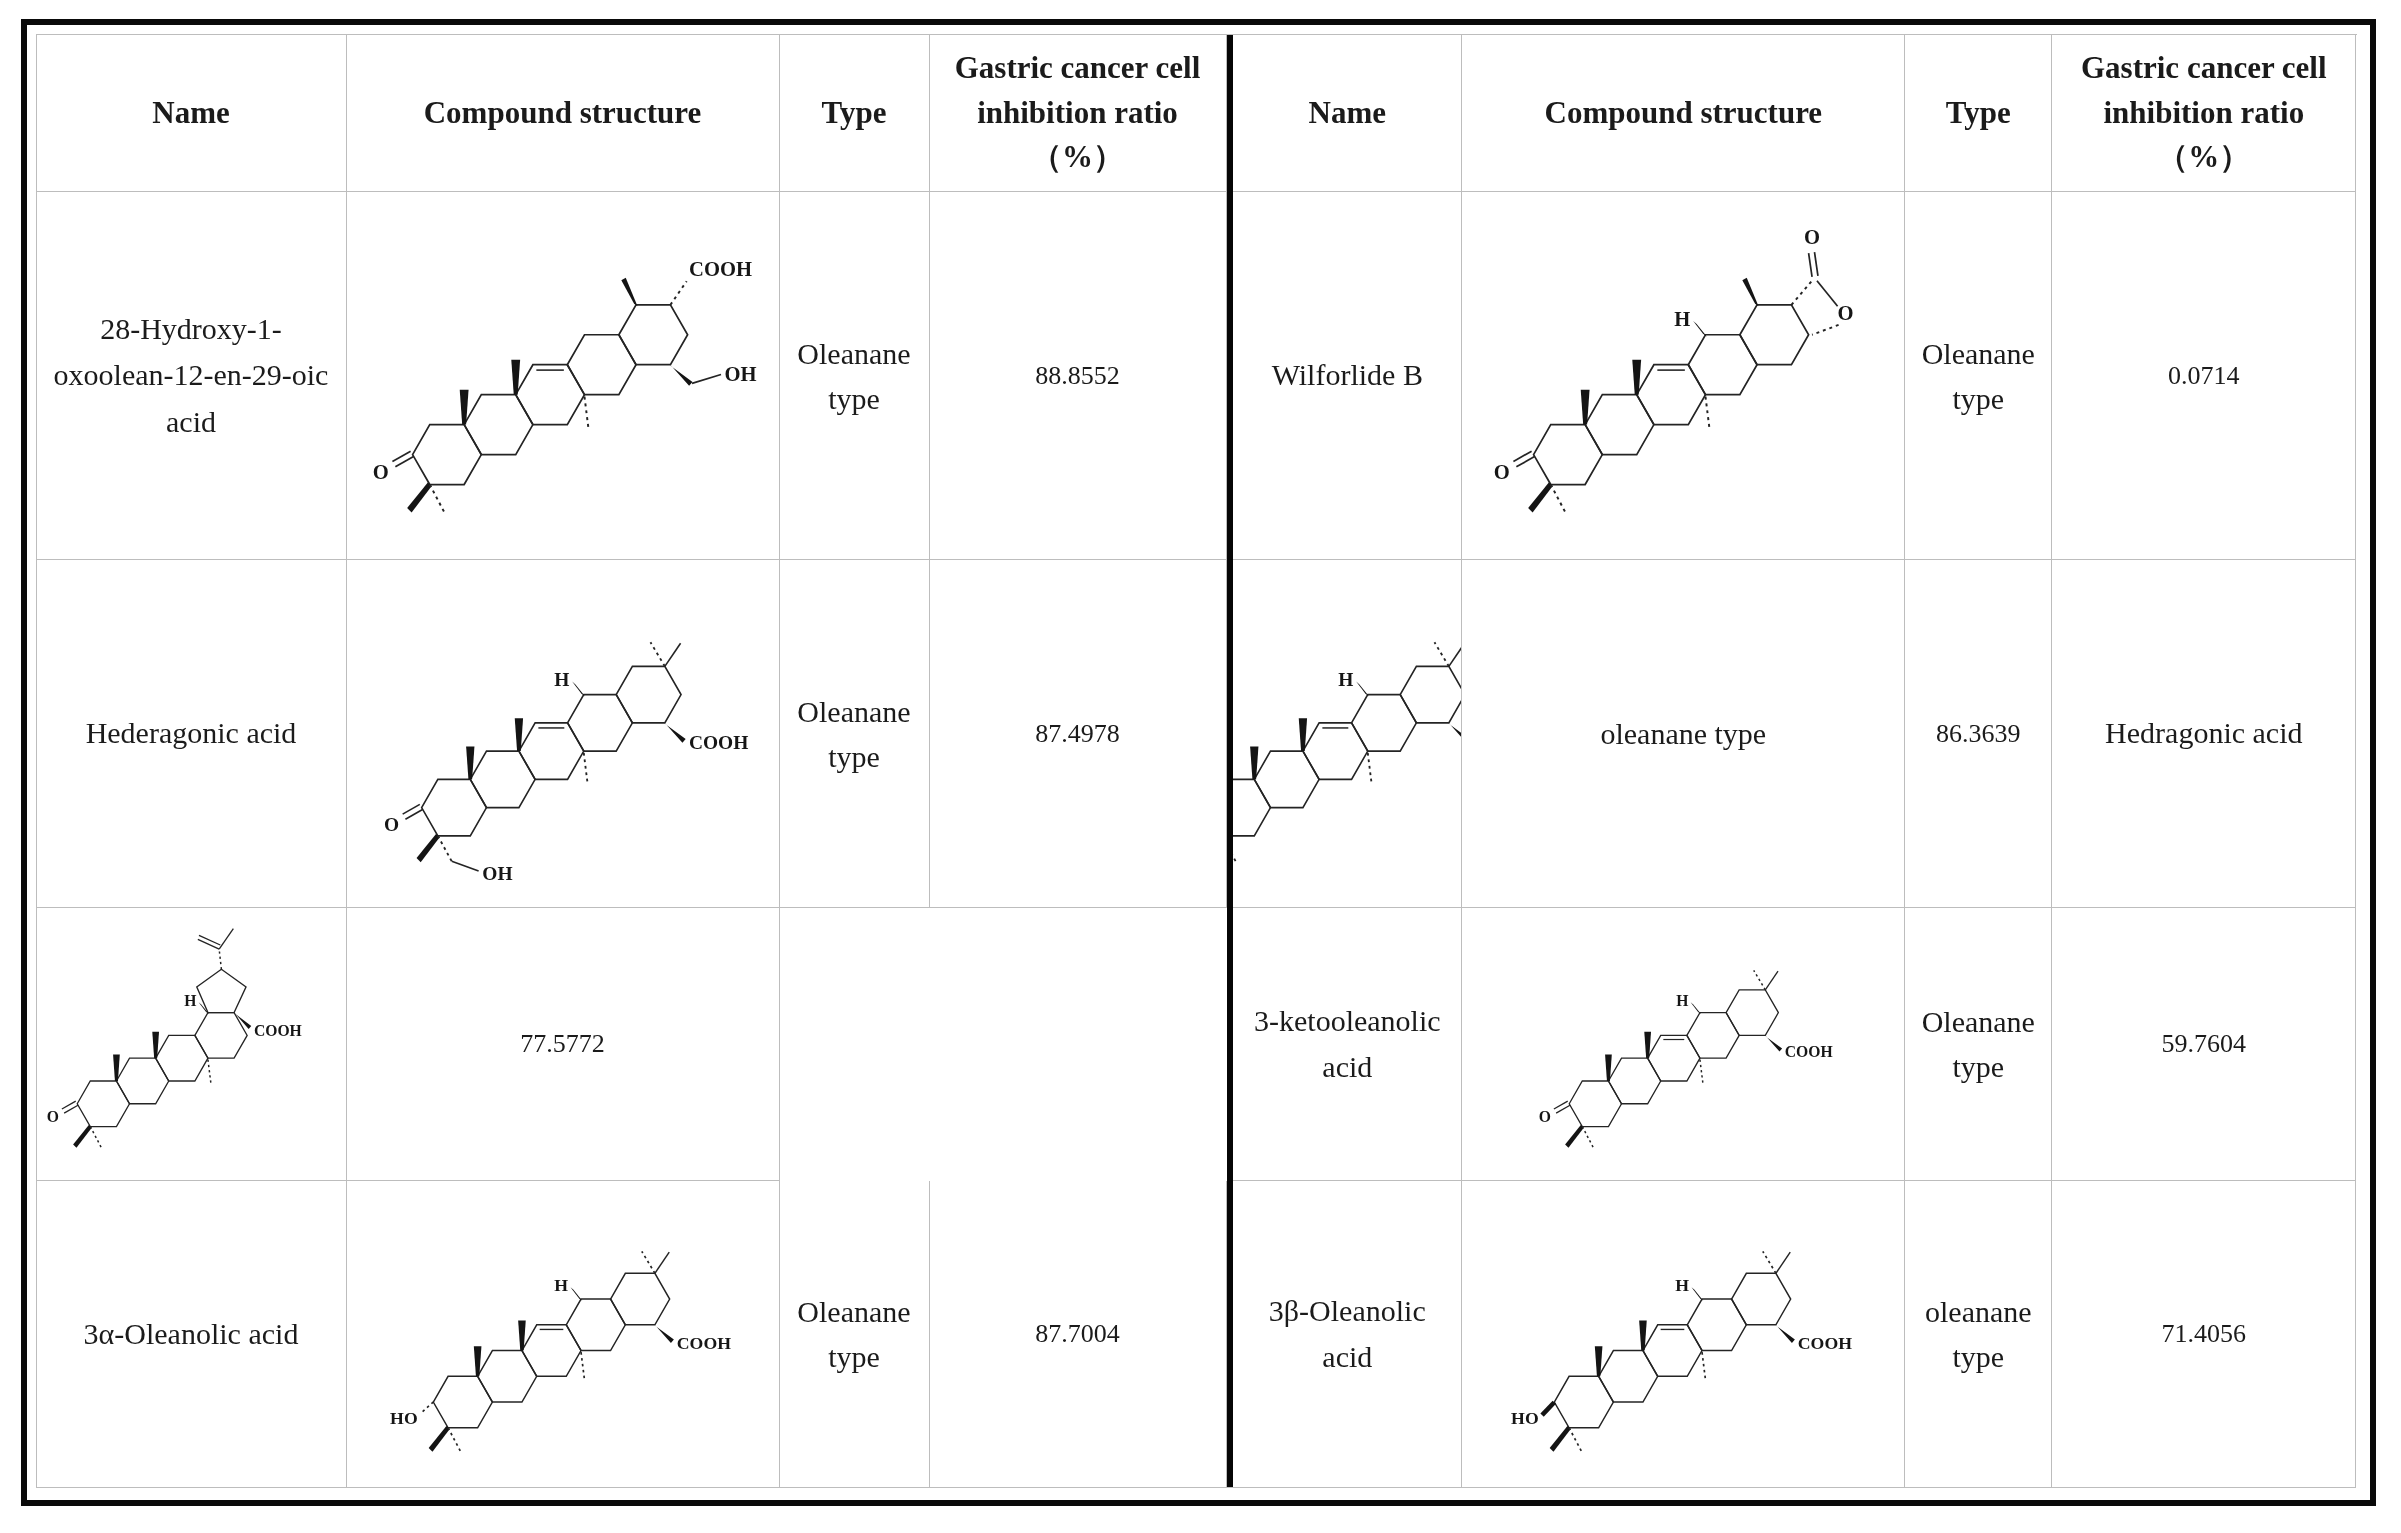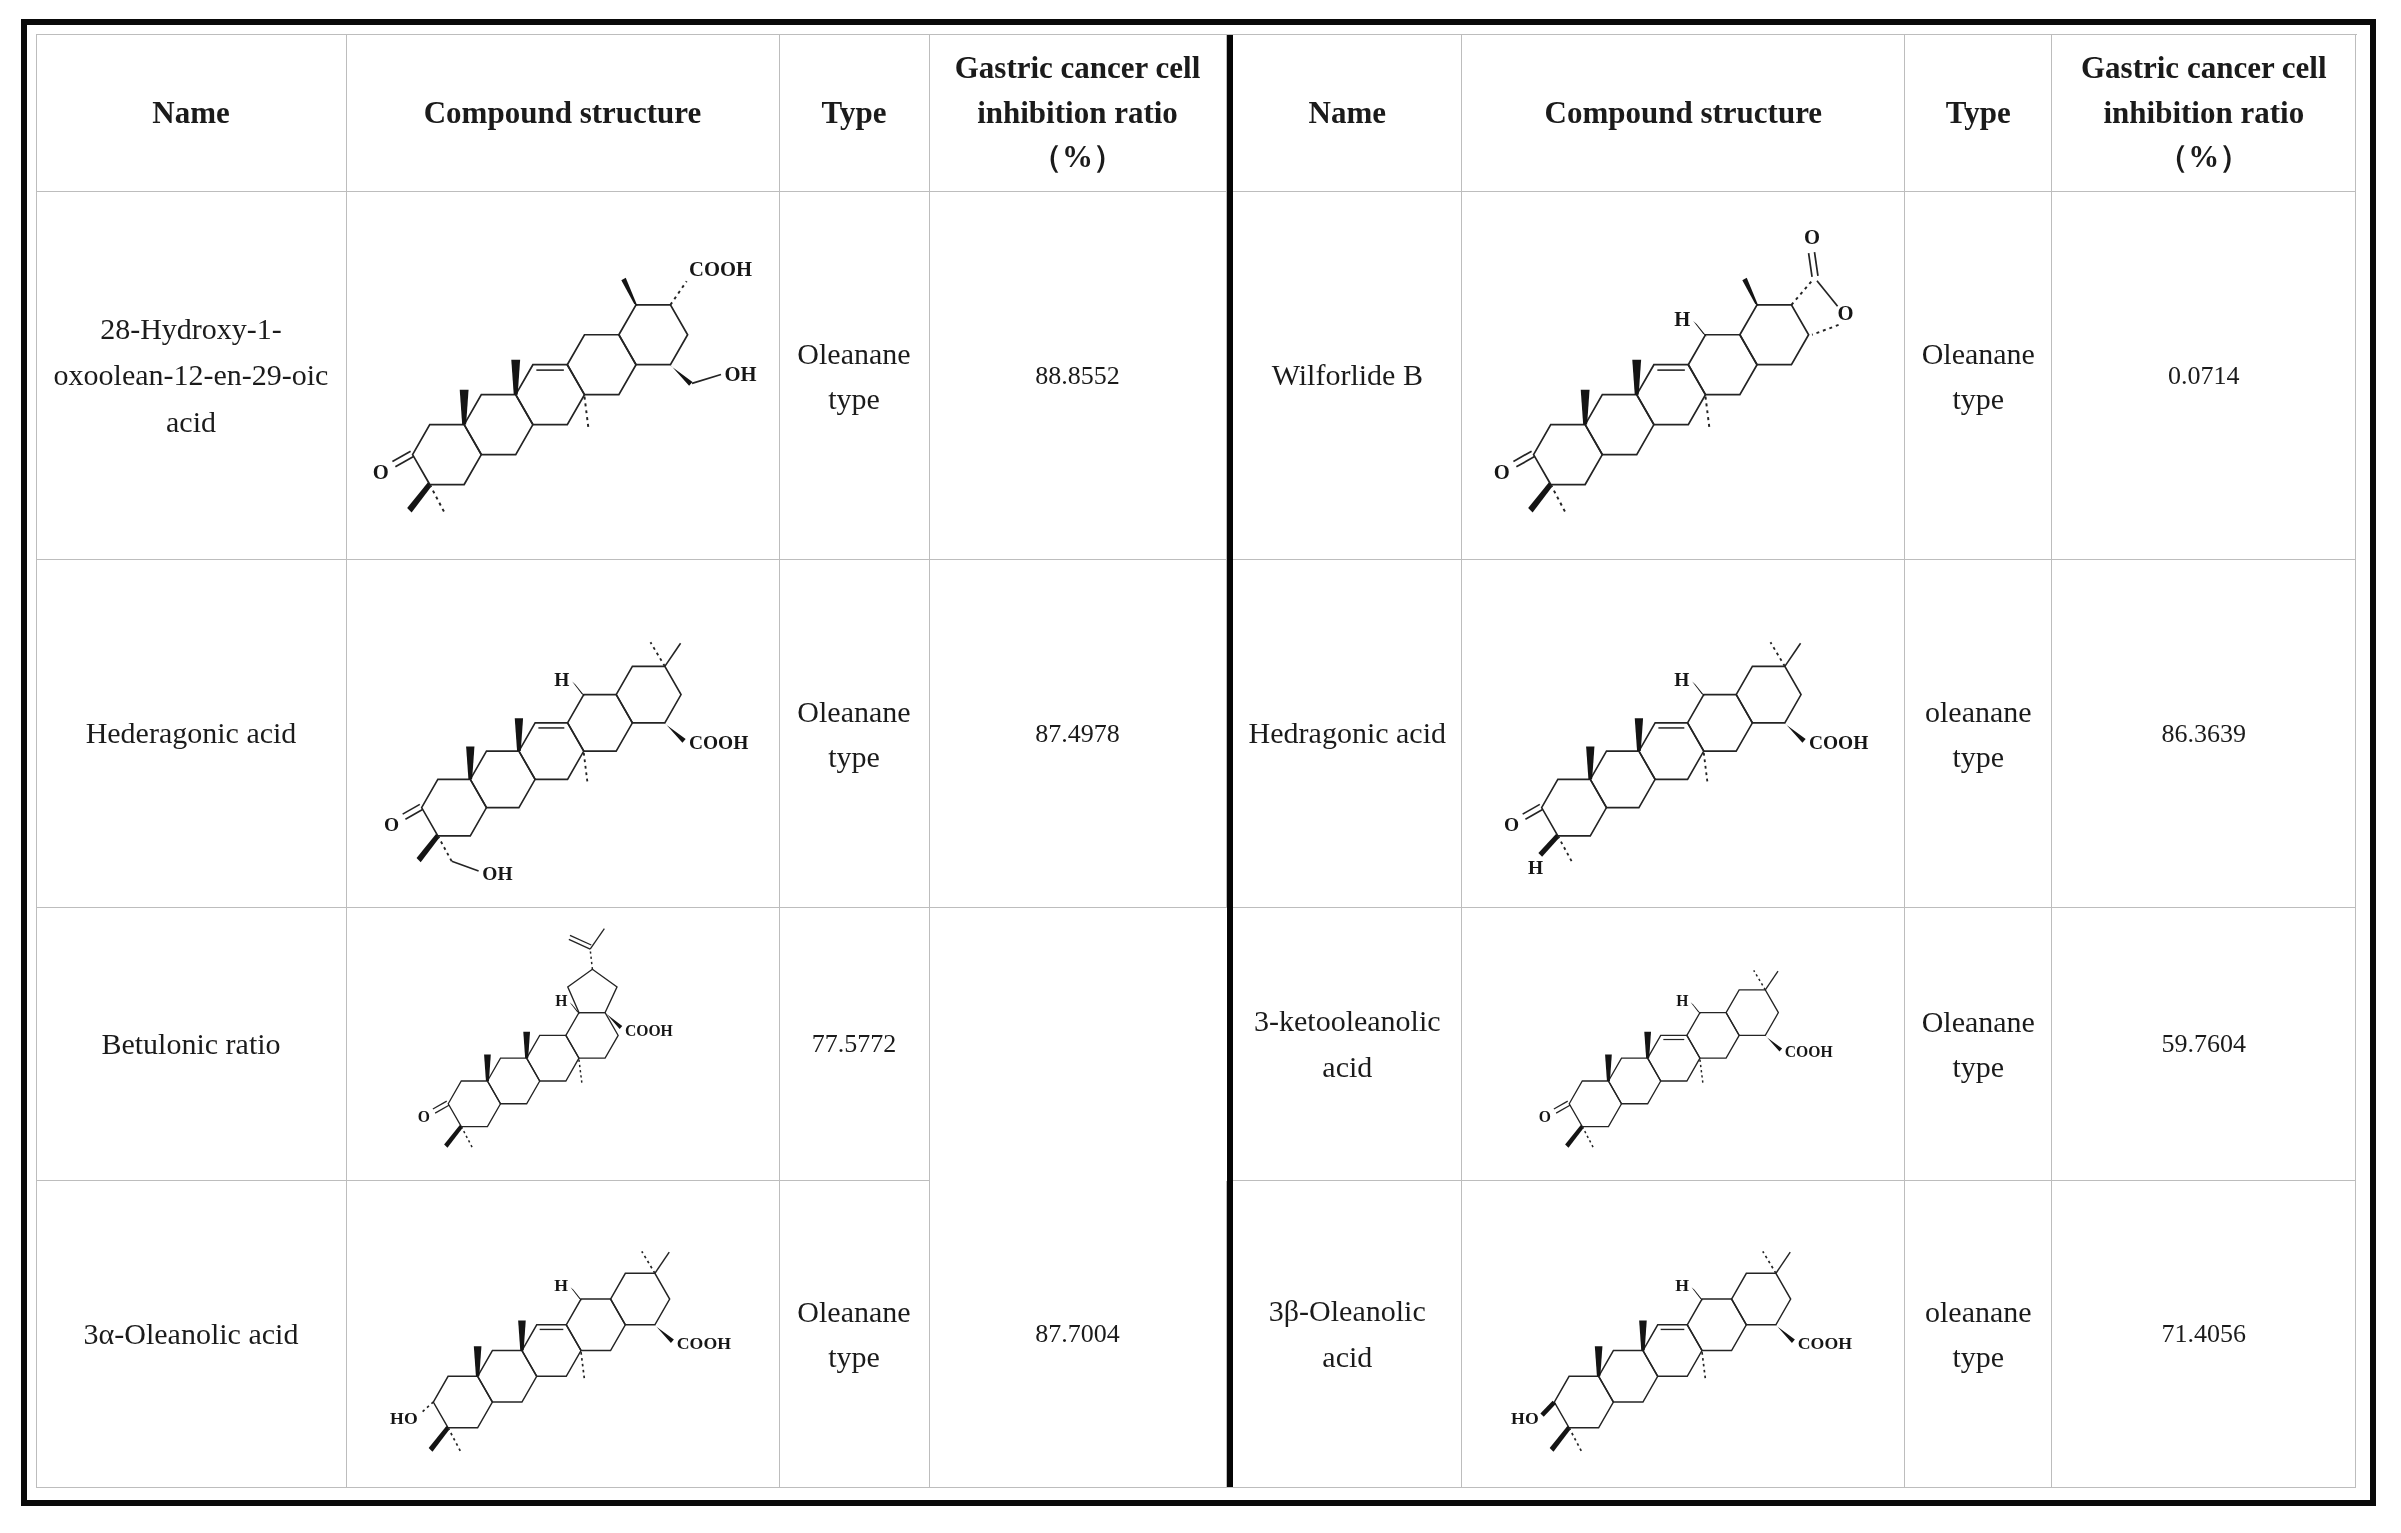--- a/index.html
+++ b/index.html
@@ -178,23 +178,20 @@
         <text class="atom" x="682" y="474" text-anchor="start">COOH</text>
         <text class="atom" x="236" y="756" text-anchor="start">OH</text>
       </svg>
     </div>
     <div class="cell type r2">
         <span>Oleanane type</span>
       </div>
     <div class="cell ratio r2">
         <span>87.4978</span>
       </div>
-    <div class="cell name r2" style="grid-column:6">
-        <span>Hedragonic acid</span>
-      </div>
     <div class="cell structcell r2">
       <svg viewBox="0 100 820 680">
         <use href="#ringsABCD"></use>
           <use href="#ringE"></use>
           <use href="#d12"></use>
           <use href="#ketone"></use>
           <use href="#hwedge"></use>
           <use href="#egem"></use>
           <use href="#coohw"></use>
         <polygon class="wedge" points="136,657 144,664 106,706 98,698"></polygon>
@@ -206,21 +203,21 @@
       </svg>
     </div>
     <div class="cell type r2">
         <span>oleanane type</span>
       </div>
     <div class="cell ratio r2">
         <span>86.3639</span>
       </div>
 
     <div class="cell name r3">
-        <span>Betulonic ratio</span>
+        <span>Hedragonic acid</span>
       </div>
     <div class="cell structcell r3">
       <svg viewBox="0 100 820 680">
         <use href="#ringsABCD"></use>
           <use href="#ketone"></use>
           <use href="#gemA"></use>
           <use href="#hwedge"></use>
         <path class="bond" d="M455,356 L525,356 L557,287 L491,240 L425,287 Z"></path>
         <line class="dash" x1="491" y1="240" x2="485" y2="186"></line>
         <line class="bond" x1="485" y1="186" x2="428" y2="160"></line>

